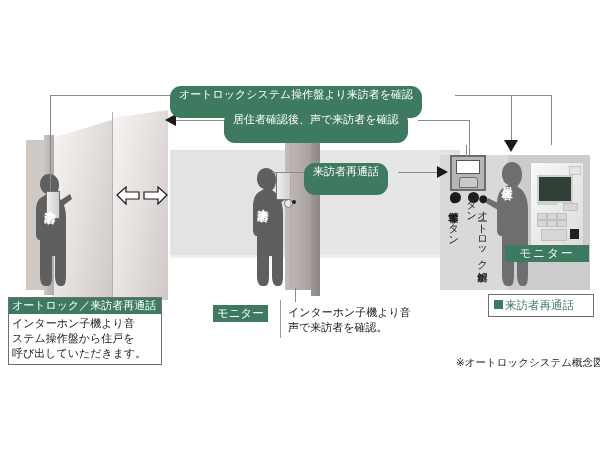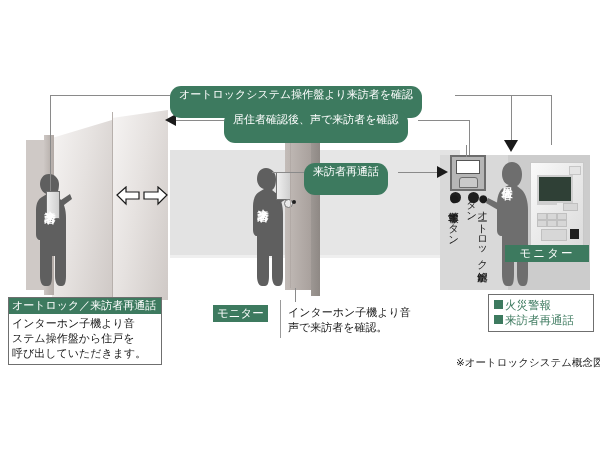--- a/index.html
+++ b/index.html
@@ -322,22 +322,19 @@
   <div class="plaintext" style="left:288px;top:305px;">インターホン子機より音
 声で来訪者を確認。</div>
 
   <div class="monitor-banner" style="left:505px;top:245px;width:84px;">モニター</div>
 
   <div class="btncap" style="left:466px;top:192px;height:94px;">●オートロック解錠ボタン</div>
   <div class="btncap" style="left:448px;top:192px;height:80px;">●非常警報ボタン</div>
 
   <div class="legendbox" style="left:488px;top:294px;width:94px;">
     <div class="legrow">
-      <span class="legsq"></span><span>火災警報</span>
-    </div>
-    <div class="legrow">
       <span class="legsq"></span><span>来訪者再通話</span>
     </div>
   </div>
 
   <div class="footnote" style="left:456px;top:356px;">※オートロックシステム概念図</div>
 
 </div>
 
 </body></html>

